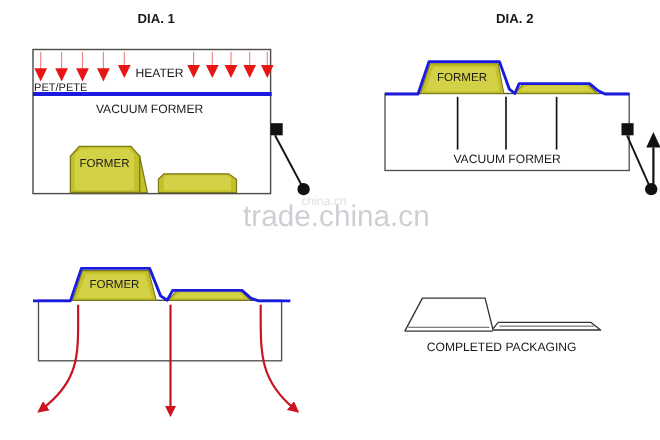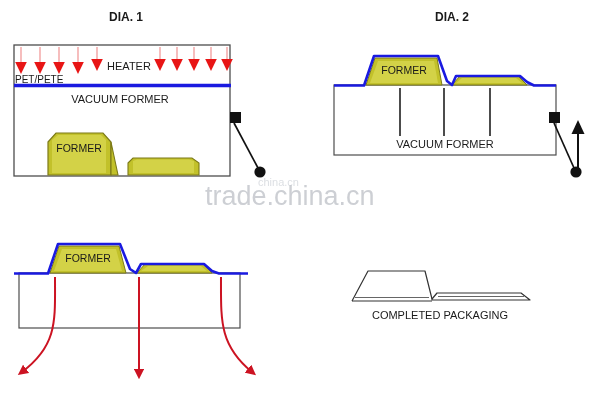--- a/index.html
+++ b/index.html
@@ -9,21 +9,21 @@
   body {
     width: 600px;
     height: 400px;
     background: #ffffff;
     font-family: "Liberation Sans", sans-serif;
     overflow: hidden;
     position: relative;
   }
   #stage {
     position: absolute;
-    left: 0;
+    left: 16px;
     top: 0;
     width: 556px;
     height: 400px;
   }
   #stage svg {
     display: block;
   }
   .ttl {
     font-family: "Liberation Sans", sans-serif;
     font-size: 12px;

